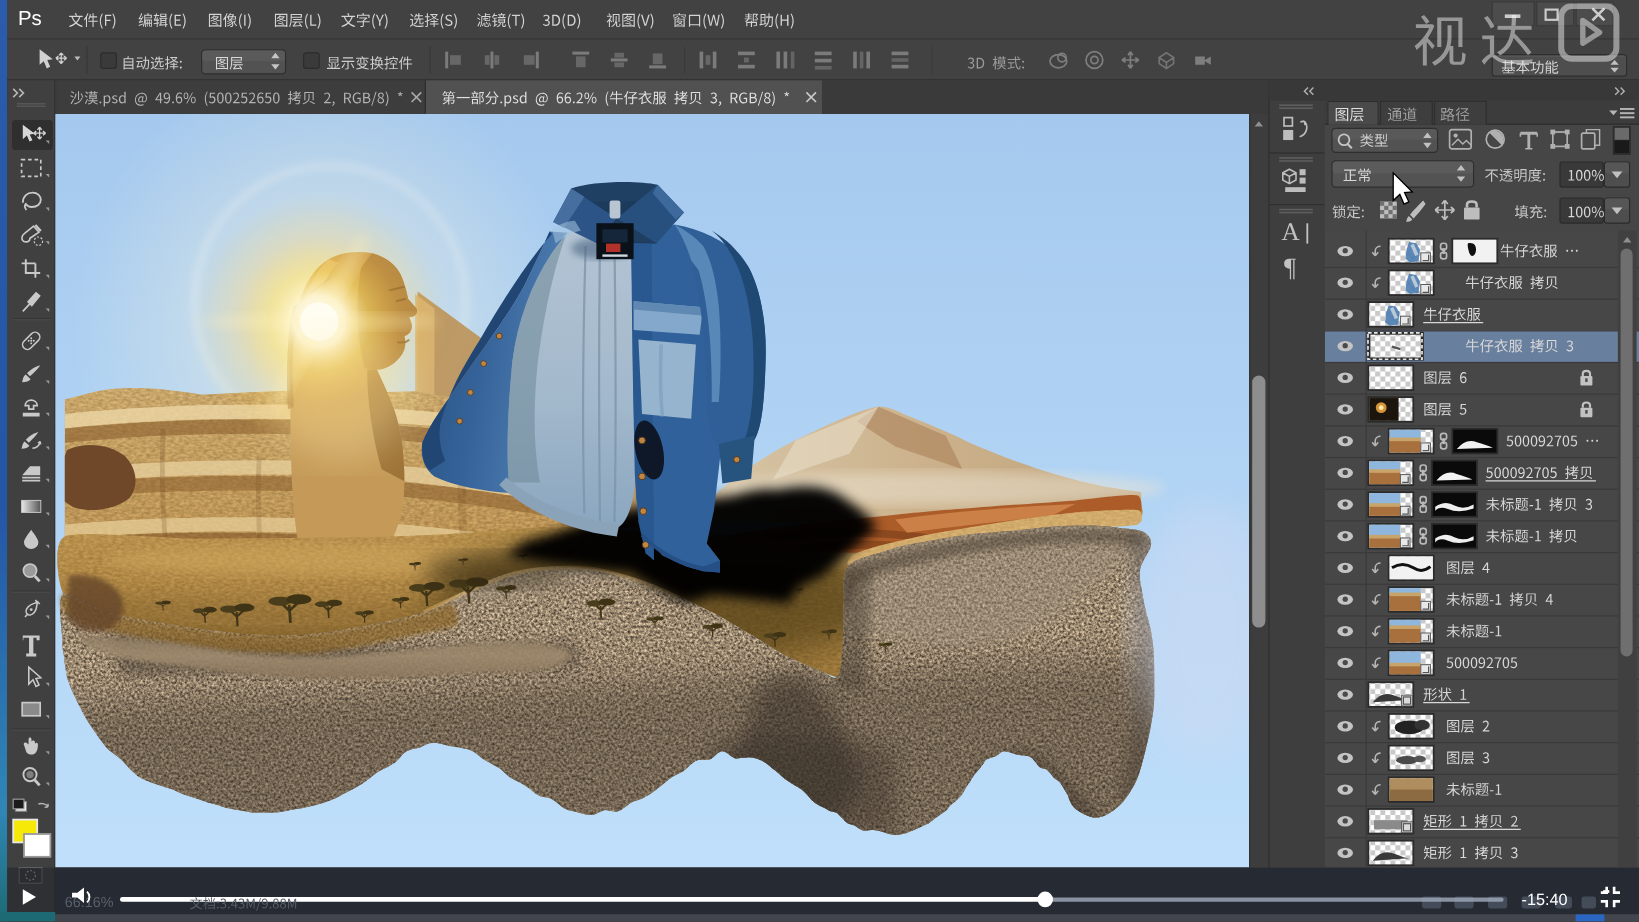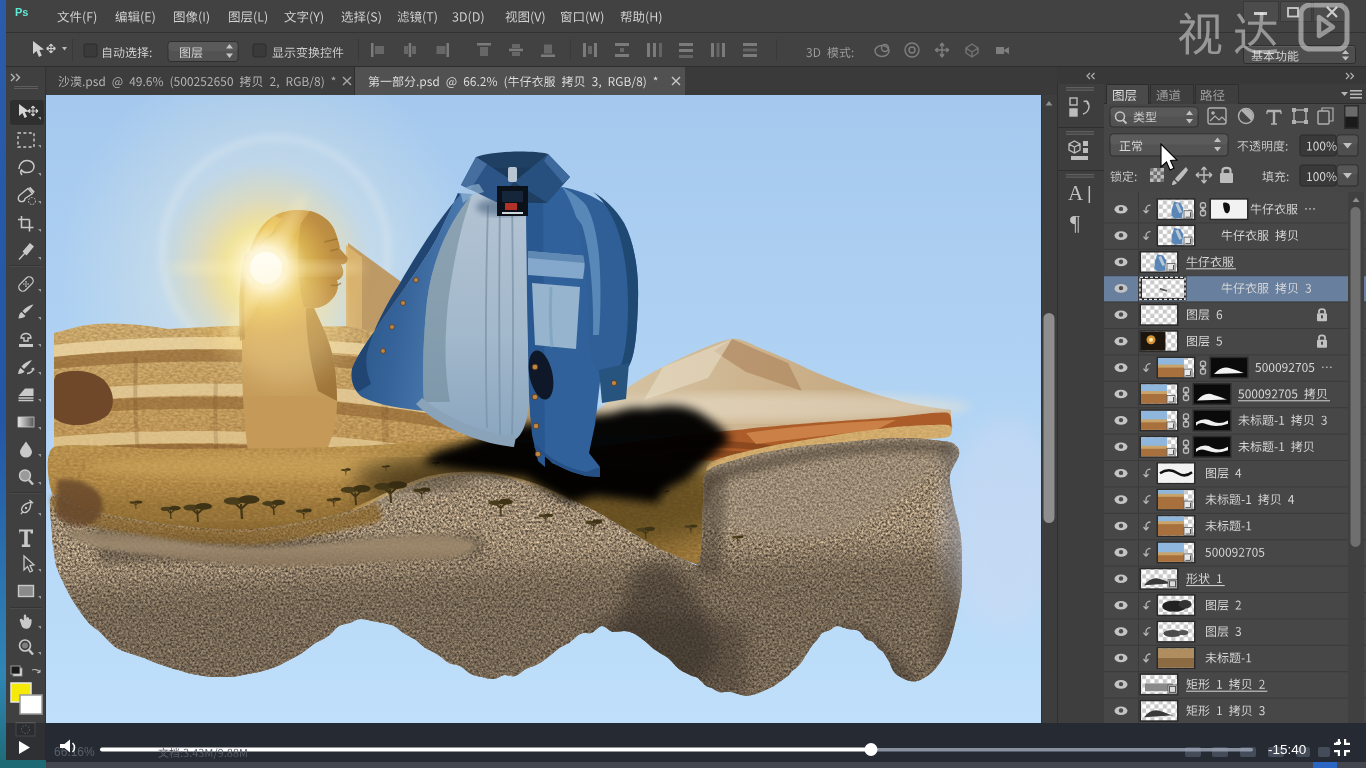--- a/index.html
+++ b/index.html
@@ -3,21 +3,21 @@
 *{margin:0;padding:0;box-sizing:border-box}
 html,body{width:1366px;height:768px;overflow:hidden;background:#444;font-family:"Liberation Sans",sans-serif}
 .app{position:relative;width:1366px;height:768px;background:#434343}
 .abs{position:absolute}
 </style></head><body>
 <div class="app">
 
 <div class="abs" style="left:0;top:0;width:6px;height:768px;background:linear-gradient(#2a5cab 0%,#2456a6 55%,#2f86b5 88%,#1d6a74 100%)"></div>
 
 <div class="abs" style="left:6px;top:0;width:1360px;height:33px;background:#424242;border-bottom:1px solid #323232"></div>
-<div class="abs" style="left:15px;top:6px;font-size:11px;font-weight:bold;color:#5eead4;letter-spacing:0">Ps</div>
+<div class="abs" style="left:15px;top:6px;font-size:17px;font-weight:normal;color:#ffffff;letter-spacing:0">Ps</div>
 
 <div class="abs" style="left:1243px;top:1px;width:36px;height:21px;background:#4c4c4c;border:1px solid #3a3a3a;border-radius:0 0 2px 2px"></div>
 <div class="abs" style="left:1280px;top:1px;width:32px;height:21px;background:#4c4c4c;border:1px solid #3a3a3a"></div>
 <div class="abs" style="left:1313px;top:1px;width:32px;height:21px;background:#4c4c4c;border:1px solid #3a3a3a"></div>
 <svg class="abs" style="left:1243px;top:1px;z-index:2" width="110" height="22" viewBox="0 0 110 22">
 <rect x="11" y="11" width="13" height="3" fill="#ccc"></rect>
 <rect x="45" y="7" width="10" height="8.5" fill="none" stroke="#ccc" stroke-width="1.8"></rect>
 <path d="M84 6 L94 16 M94 6 L84 16" stroke="#ccc" stroke-width="2.2"></path>
 </svg>
 

